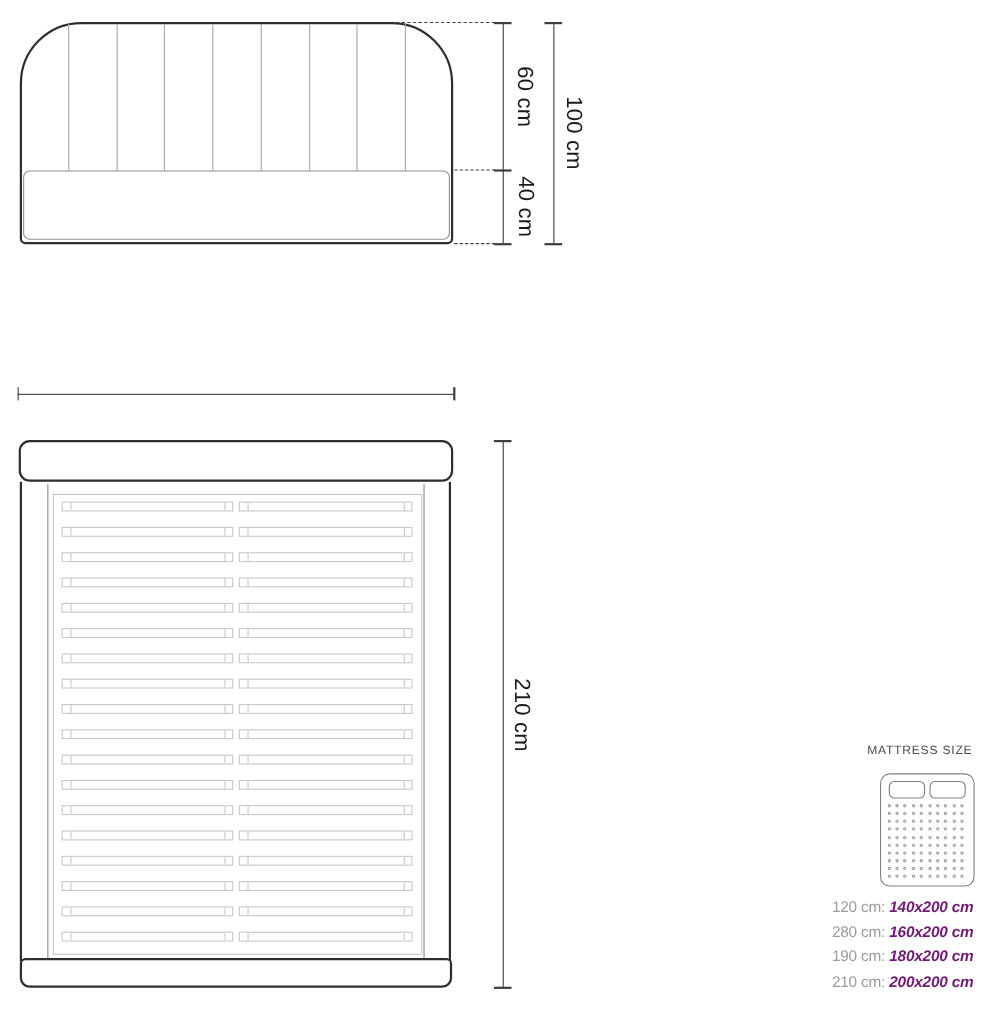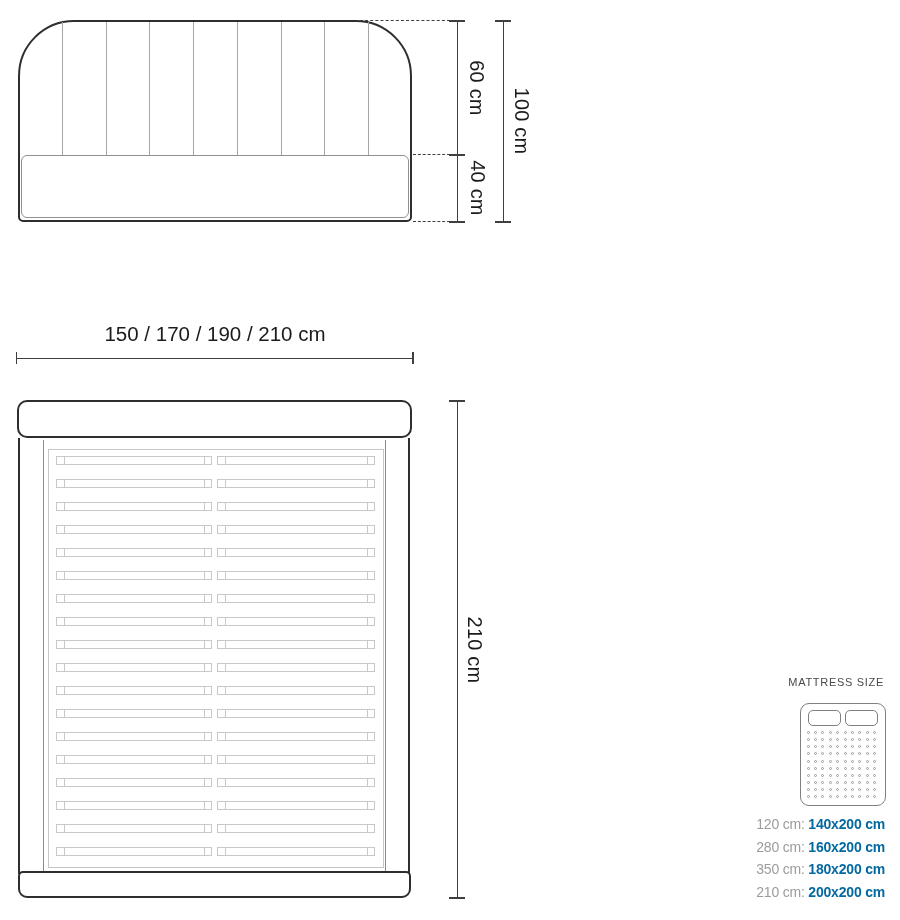--- a/index.html
+++ b/index.html
@@ -40,21 +40,21 @@
             font-weight:500;text-align:right;}
   .mp-icon{left:800px;top:703px;width:86px;height:103px;border:1.6px solid #808080;border-radius:9px;}
   .pillow{position:absolute;top:6px;width:33px;height:16px;border:1.4px solid #808080;
           border-radius:5px;box-sizing:border-box;}
   .pillow.p1{left:6.5px;} .pillow.p2{left:43.5px;}
   .dotgrid{position:absolute;left:5.5px;top:27px;width:75px;height:71px;}
   .dot{position:absolute;width:3px;height:3px;border:1px solid #9c9c9c;border-radius:50%;box-sizing:border-box;}
   .mp-table{right:15px;top:813px;text-align:right;font-size:14px;line-height:22.5px;
             letter-spacing:-0.2px;white-space:nowrap;}
   .mp-table .lbl{color:#9c9c9c;font-weight:400;}
-  .mp-table .val{color:#0369a1;font-weight:700;}
+  .mp-table .val{color:#701a75;font-weight:700;font-style:italic;}
 </style>
 </head>
 <body>
 
 <div id="stage">
 
   <div class="abs fv-outer"></div>
   <div class="abs" id="channels">
       <div class="abs channel" style="left: 61.7778px;"></div>
       <div class="abs channel" style="left: 105.556px;"></div>
@@ -76,21 +76,20 @@
   <div class="abs tick-h" style="left:449px;top:154.2px;"></div>
   <div class="abs tick-h" style="left:449px;top:221.2px;"></div>
   <div class="abs vlabel" style="left:476px;top:88px;">60 cm</div>
   <div class="abs vlabel" style="left:477px;top:188px;">40 cm</div>
 
   <div class="abs dimline-v" style="left:502.5px;top:21px;height:201px;"></div>
   <div class="abs tick-h" style="left:495px;top:20.2px;"></div>
   <div class="abs tick-h" style="left:495px;top:221.2px;"></div>
   <div class="abs vlabel" style="left:521px;top:121px;">100 cm</div>
 
-  <div class="abs hlabel" style="left:215px;top:334px;">150 / 170 / 190 / 210 cm</div>
   <div class="abs dimline-h" style="left:16px;top:357.5px;width:397px;"></div>
   <div class="abs tick-v" style="left:15.5px;top:352px;"></div>
   <div class="abs tick-v" style="left:412px;top:352px;"></div>
 
   <div class="abs tv-headboard"></div>
   <div class="abs tv-frame"></div>
   <div class="abs rail-inner" style="left:42.5px;"></div>
   <div class="abs rail-inner" style="left:384.5px;"></div>
   <div class="abs slat-area" id="slat-area">
       <div class="slat" style="left: 7px; top: 5.5px; width: 156px;">
@@ -350,17 +349,17 @@
         <div class="dot" style="left: 44.4px; top: 64.35px;"></div>
         <div class="dot" style="left: 51.8px; top: 64.35px;"></div>
         <div class="dot" style="left: 59.2px; top: 64.35px;"></div>
         <div class="dot" style="left: 66.6px; top: 64.35px;"></div>
       </div>
   </div>
 
   <div class="abs mp-table">
     <div><span class="lbl">120 cm:</span> <span class="val">140x200 cm</span></div>
     <div><span class="lbl">280 cm:</span> <span class="val">160x200 cm</span></div>
-    <div><span class="lbl">350 cm:</span> <span class="val">180x200 cm</span></div>
+    <div><span class="lbl">190 cm:</span> <span class="val">180x200 cm</span></div>
     <div><span class="lbl">210 cm:</span> <span class="val">200x200 cm</span></div>
   </div>
 
 </div>
 
 </body></html>

